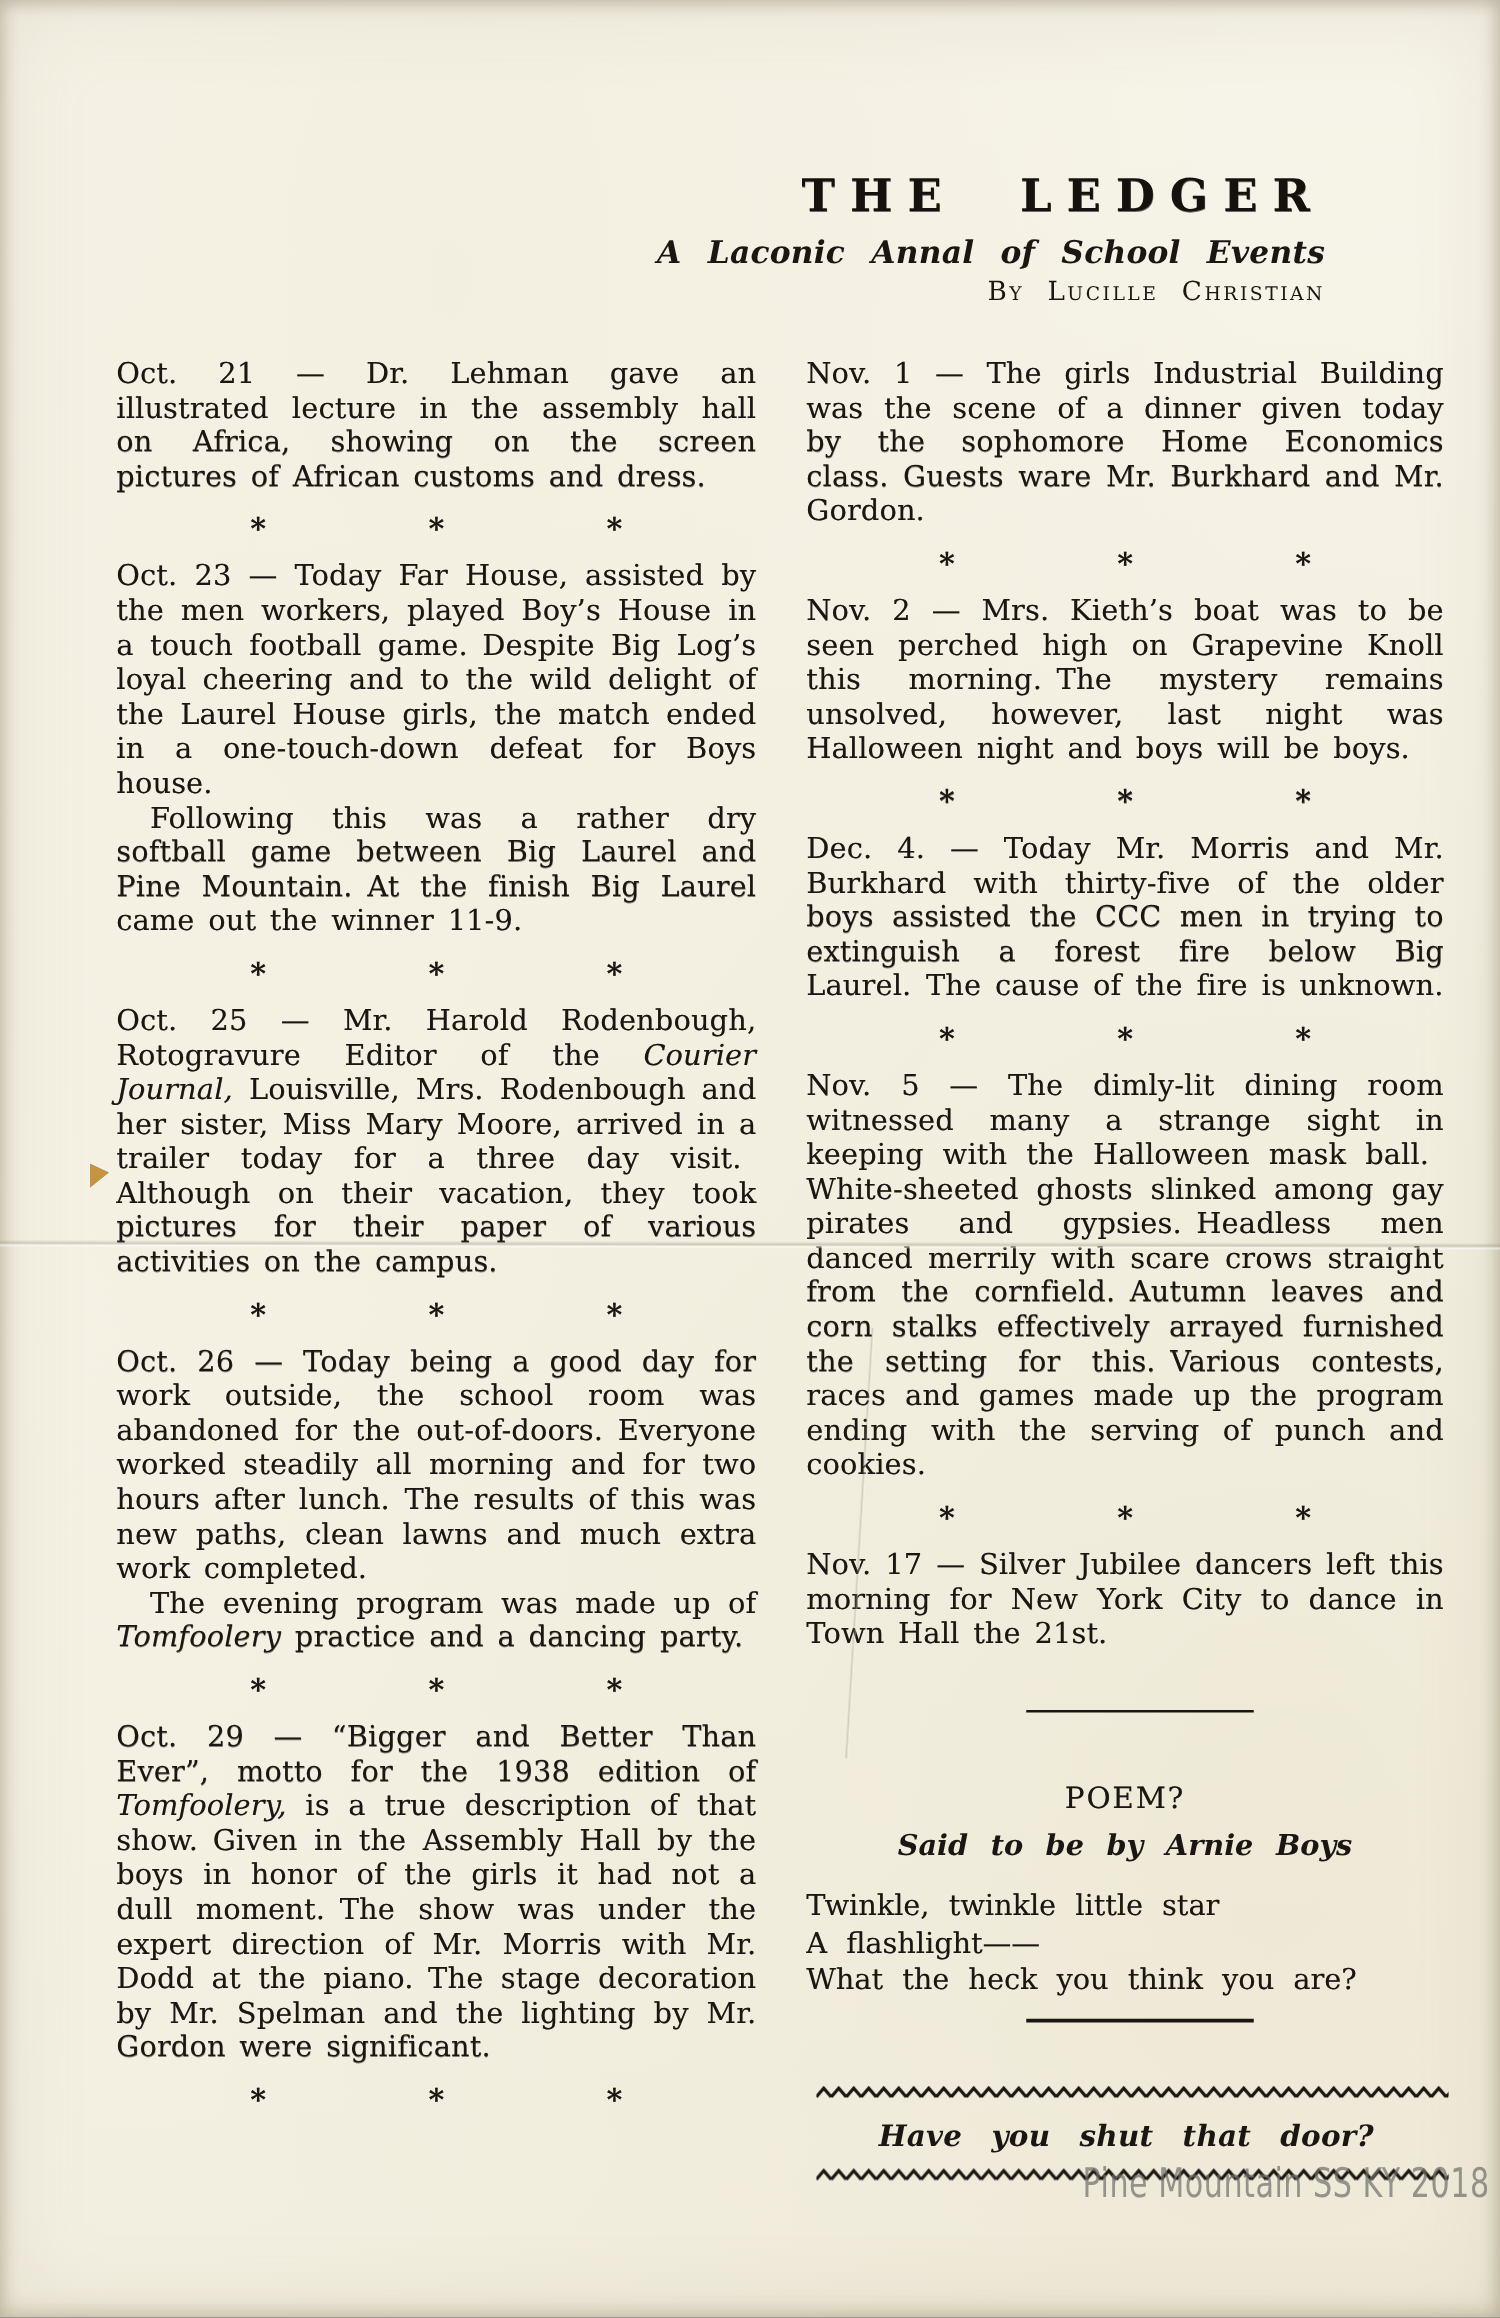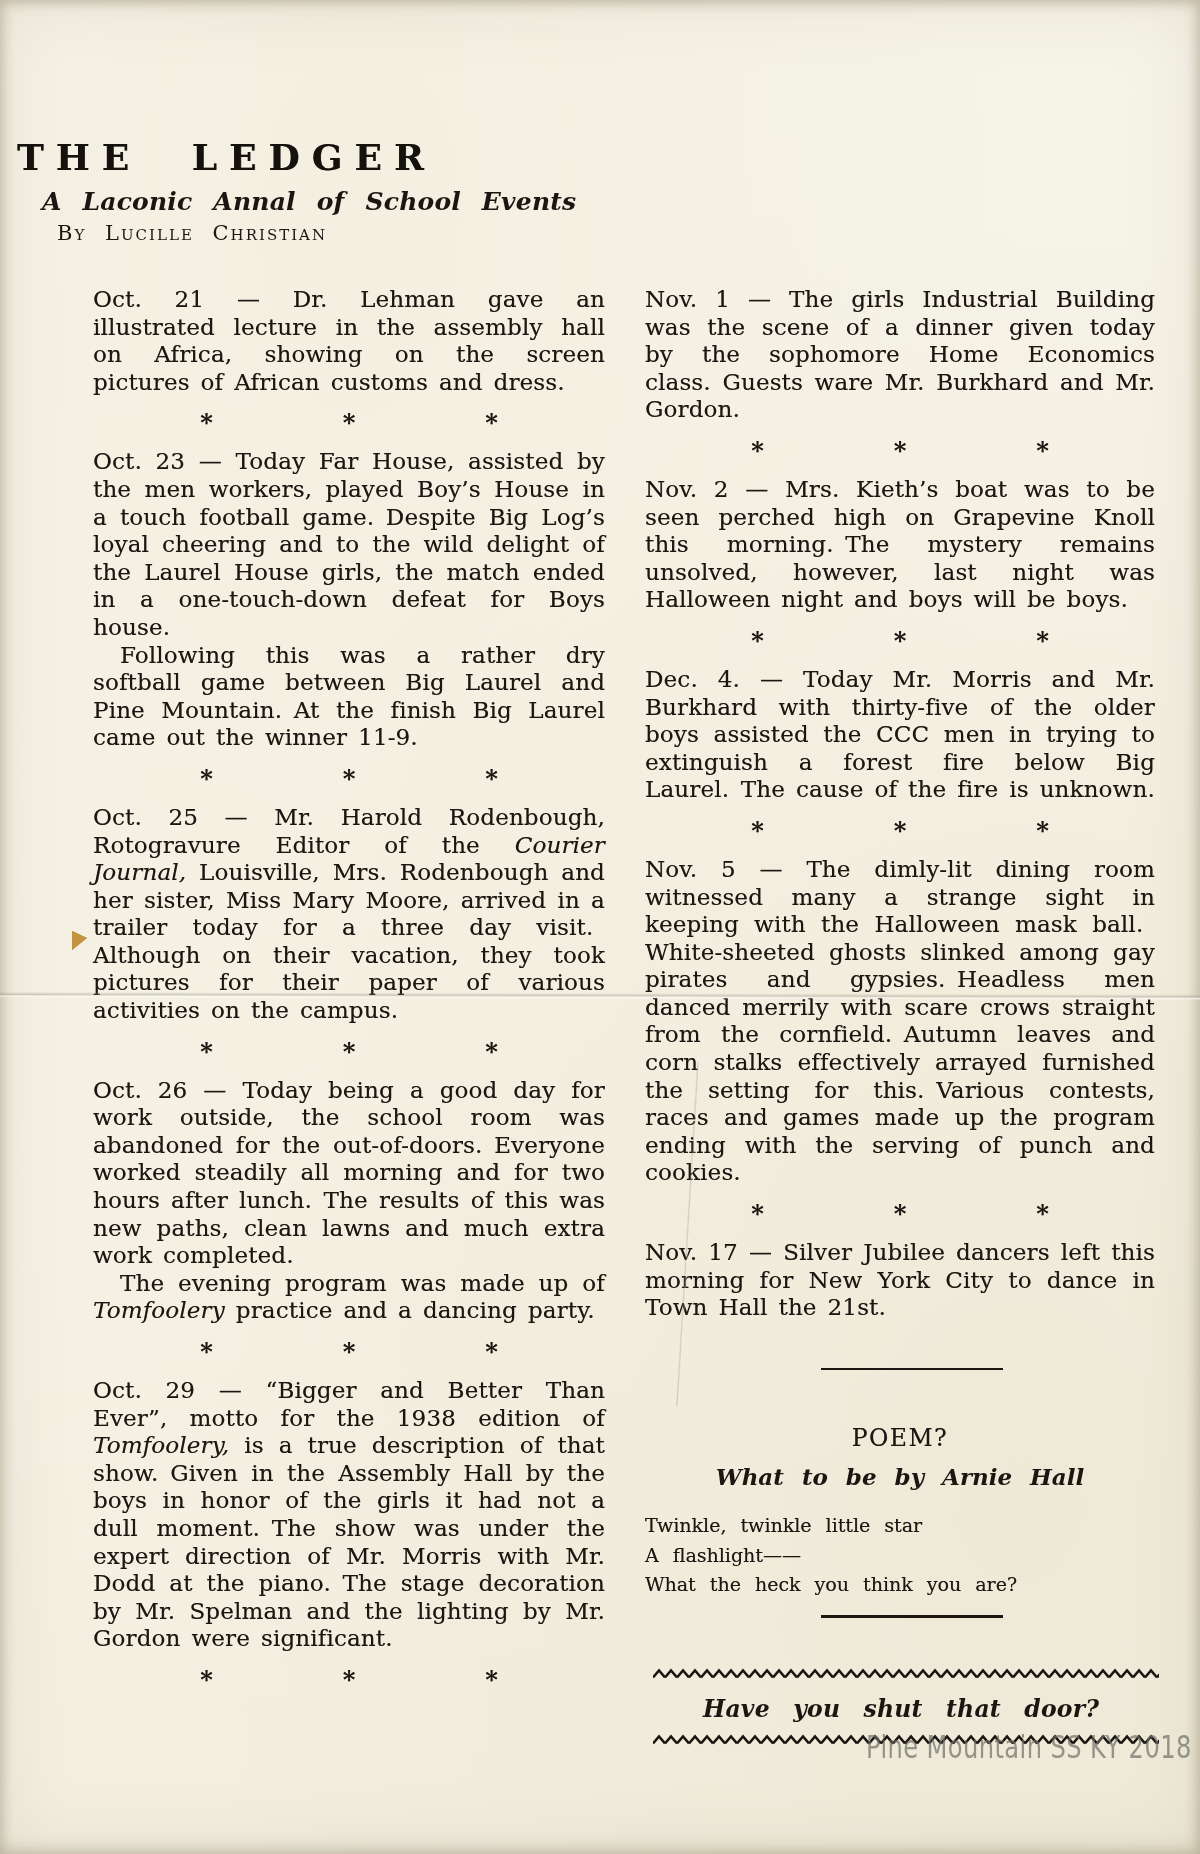--- a/index.html
+++ b/index.html
@@ -15,21 +15,21 @@
       radial-gradient(ellipse at 85% 80%, rgba(232,226,202,0.45), transparent 60%),
       linear-gradient(175deg,#f6f3e8 0%, #f5f2e5 55%, #f2eedf 100%);
     box-shadow:
       inset 0 0 70px rgba(150,138,110,0.16),
       inset 0 5px 12px rgba(140,128,100,0.22),
       inset -5px 0 12px rgba(140,128,100,0.16),
       inset 5px 0 12px rgba(140,128,100,0.10),
       inset 0 -7px 16px rgba(140,128,100,0.20);
   }
   
-  .masthead{position:absolute;top:136px;left:17px;width:1056px;text-align:left;}
+  .masthead{position:absolute;top:136px;left:4px;width:1056px;text-align:right;}
   .title{
     font-size:36px;font-weight:bold;letter-spacing:12px;word-spacing:26px;
     color:#15110c;text-shadow:0.3px 0.3px 0.4px rgba(21,17,12,0.6);
   }
   .subtitle{
     margin-top:9px;font-size:25px;font-style:italic;font-weight:bold;
     word-spacing:12px;letter-spacing:0.2px;padding-left:25px;
   }
   .byline{
     margin-top:5px;font-size:21px;font-variant:small-caps;
@@ -57,21 +57,21 @@
   }
   .ast{font-size:24px;font-weight:bold;line-height:27px;
        text-shadow:0.2px 0.2px 0.3px rgba(27,22,17,0.5);}
   
   .rule{width:182px;height:2.6px;background:#1b1611;margin:46px 0 0 176px;}
   .rule.r2{margin-top:16px;}
   .poem-head{margin-top:54px;text-align:center;font-size:23.5px;letter-spacing:1.5px;
              text-shadow:0.2px 0.2px 0.3px rgba(27,22,17,0.5);}
   .poem-attr{margin-top:11px;text-align:center;font-size:23px;font-weight:bold;
              font-style:italic;word-spacing:10px;}
-  .poem-line{margin:1px 0 0 0;font-size:19px;font-weight:500;line-height:28.5px;
+  .poem-line{margin:1px 0 0 0;font-size:23px;font-weight:500;line-height:28.5px;
              word-spacing:8px;text-shadow:0.2px 0.2px 0.35px rgba(27,22,17,0.5);}
   .poem-line.first{margin-top:21px;}
   .zz{display:block;margin:50px 0 0 8px;}
   .zz.z2{margin-top:11px;}
   .footer-q{
     margin:15px 0 0 58px;font-size:23.5px;font-weight:bold;font-style:italic;
     word-spacing:15px;letter-spacing:0.2px;
   }
   
   .watermark{
@@ -214,21 +214,21 @@
       </div>
 
       <article>
         <p class="para"><span>Nov. 17 — Silver Jubilee dancers left this morning for New York City to dance in Town Hall the 21st.</span></p>
       </article>
 
       <div class="rule"></div>
 
       <div>
         <div class="poem-head">POEM?</div>
-        <div class="poem-attr">What to be by Arnie Hall</div>
+        <div class="poem-attr">Said to be by Arnie Boys</div>
         <p class="poem-line first">Twinkle, twinkle little star</p>
         <p class="poem-line">A flashlight——</p>
         <p class="poem-line">What the heck you think you are?</p>
       </div>
 
       <div class="rule r2"></div>
 
       <svg class="zz" width="506" height="12" viewBox="0 0 506 12" aria-hidden="true">
         <defs>
           <pattern id="zz1" width="12" height="12" patternUnits="userSpaceOnUse">

